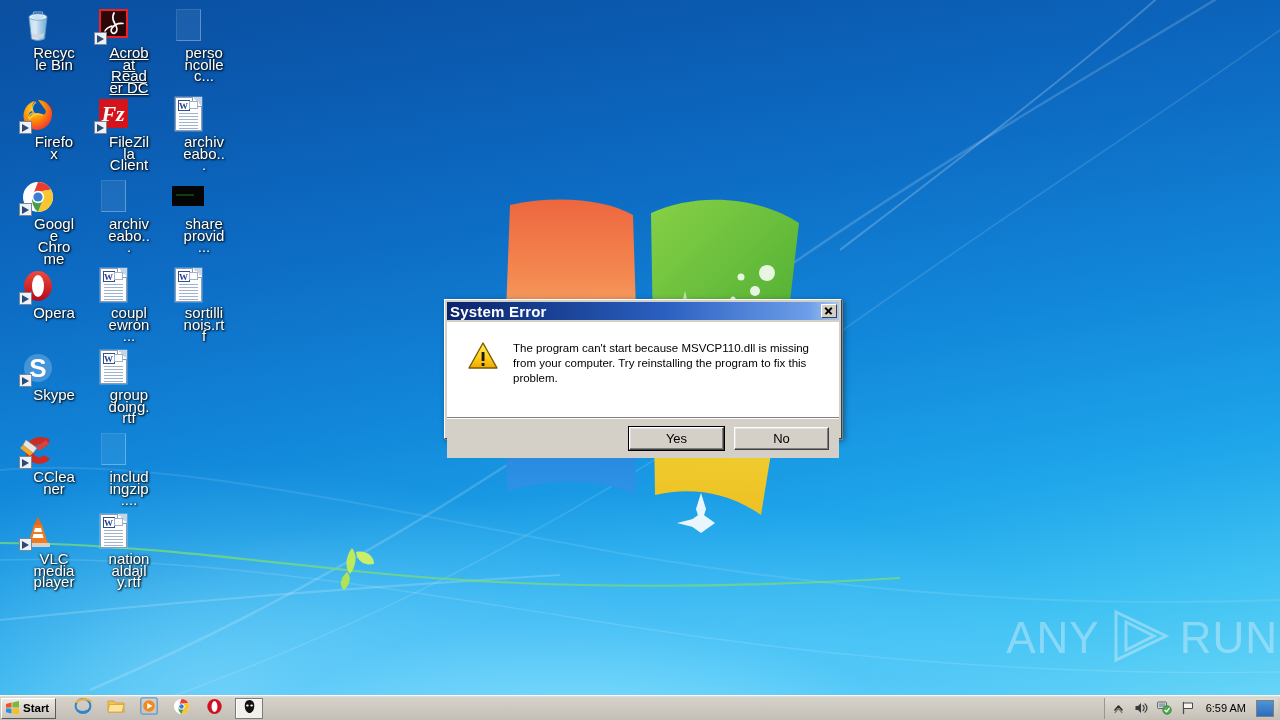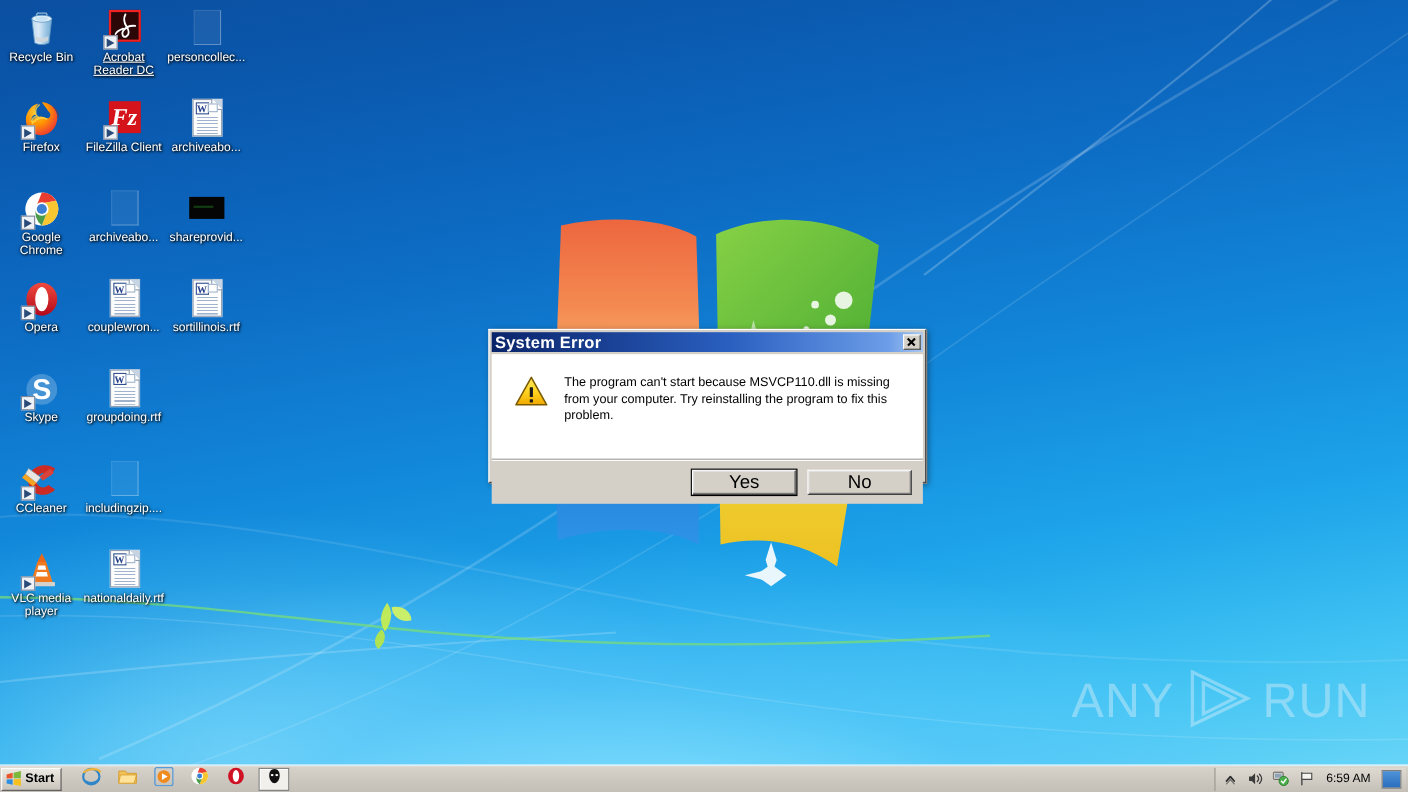--- a/index.html
+++ b/index.html
@@ -47,25 +47,26 @@
     align-items: center;
     text-align: center;
   }
   .icon-art {
     width: 36px; height: 36px;
     position: relative;
     margin-bottom: 3px;
   }
   .icon-label {
     color: #ffffff;
-    font-size: 11px;
+    font-size: 15px;
     line-height: 11.5px;
     text-shadow: 0 0 3px rgba(0,0,0,0.95), 1px 1px 2px rgba(0,0,0,0.9);
     max-width: 74px;
     word-break: break-word;
+    margin-left: 33px;
   }
   
   .shortcut-arrow {
     position: absolute; left: -1px; bottom: -1px;
     width: 13px; height: 13px;
     background: #eef2f7;
     border: 1px solid #7a869a;
   }
   .shortcut-arrow::after {
     content: "";
@@ -204,37 +205,37 @@
     background: #d4d0c8;
     border-top: 1px solid #ffffff;
     display: flex;
     align-items: center;
     justify-content: flex-end;
     padding-right: 10px;
     gap: 10px;
   }
   .dlg-btn {
     width: 95px; height: 23px;
-    font-size: 17px;
+    font-size: 13px;
     color: #000;
     background: #d4d0c8;
     border: 1px solid #ffffff;
     border-right-color: #404040;
     border-bottom-color: #404040;
     box-shadow: inset -1px -1px 0 #808080, inset 1px 1px 0 #dfdfdf;
     cursor: pointer;
     font-family: "Liberation Sans", sans-serif;
     position: relative;
   }
   .dlg-btn.default { outline: 1px solid #000; outline-offset: 0px; }
 
   
   #anyrun-watermark {
     position: absolute;
-    right: 34px; bottom: 52px;
+    right: 2px; bottom: 52px;
     display: flex; align-items: center;
     gap: 8px;
     pointer-events: none;
     opacity: 0.42;
   }
   .wm-text {
     color: #dff0fb;
     font-size: 44px;
     letter-spacing: 1px;
     font-family: "Liberation Sans", sans-serif;

